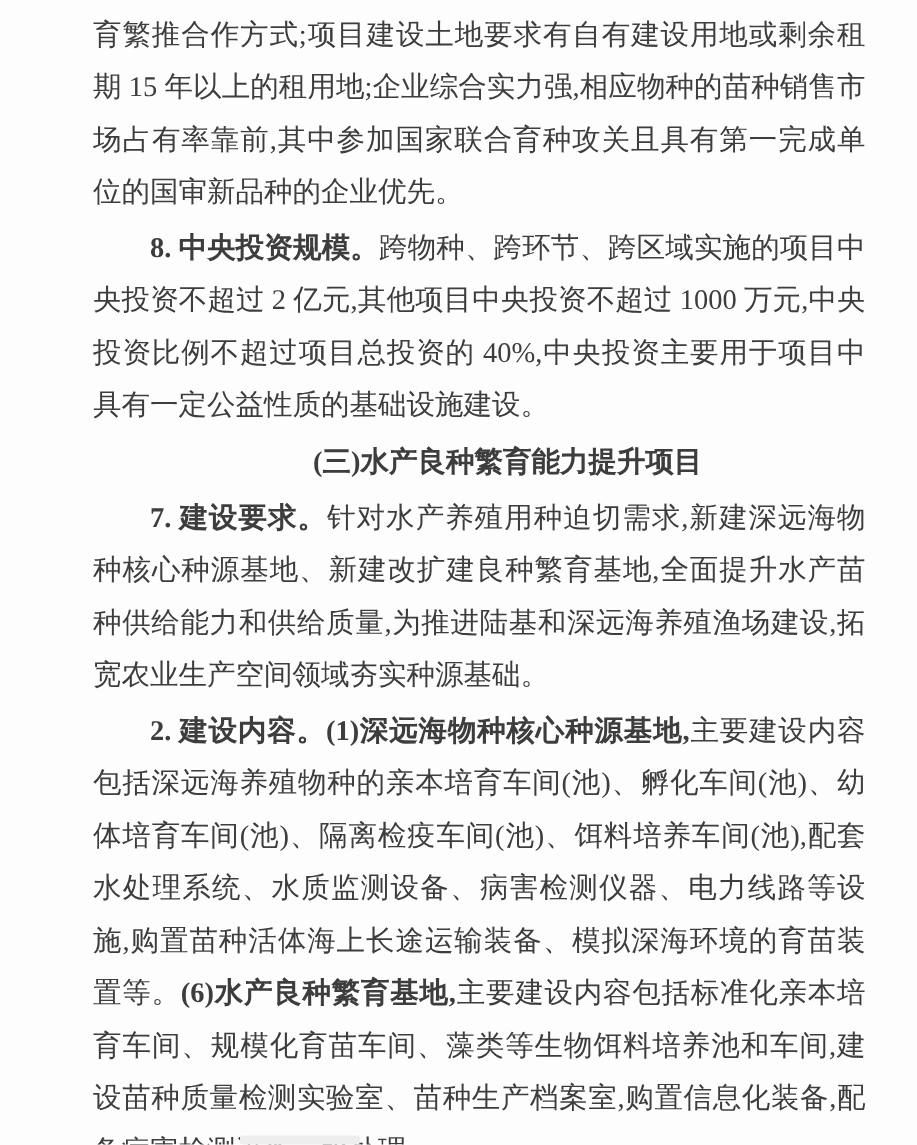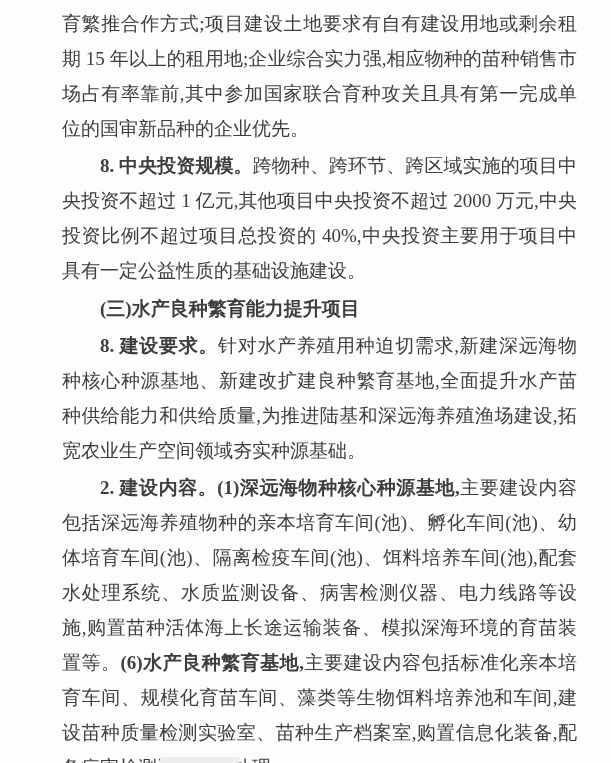--- a/index.html
+++ b/index.html
@@ -31,21 +31,21 @@
     text-justify: inter-ideograph;
     word-break: break-all;
     color: inherit;
   }
   .doc p.indent {
     text-indent: 2em;
   }
   .doc p.heading {
     margin-top: 3px;
     margin-bottom: 0;
-    text-align: left;
+    text-align: center;
   }
   .doc p + p {
     margin-top: 2px;
   }
   .doc .bold {
     font-weight: bold;
   }
   .doc .regular {
     font-weight: normal;
   }
@@ -61,20 +61,20 @@
   }
   .wrap { position: relative; }
 </style>
 </head>
 <body style="background: rgb(253, 253, 253);">
 
 <div class="wrap">
   <main class="page" style="background: rgb(253, 253, 253); color: rgb(61, 61, 61);">
     <div class="doc">
         <p class=""><span class="regular">育繁推合作方式;项目建设土地要求有自有建设用地或剩余租期 15 年以上的租用地;企业综合实力强,相应物种的苗种销售市场占有率靠前,其中参加国家联合育种攻关且具有第一完成单位的国审新品种的企业优先。</span></p>
-        <p class="indent"><span class="bold">8. 中央投资规模。</span><span class="regular">跨物种、跨环节、跨区域实施的项目中央投资不超过 1 亿元,其他项目中央投资不超过 2000 万元,中央投资比例不超过项目总投资的 40%,中央投资主要用于项目中具有一定公益性质的基础设施建设。</span></p>
+        <p class="indent"><span class="bold">8. 中央投资规模。</span><span class="regular">跨物种、跨环节、跨区域实施的项目中央投资不超过 2 亿元,其他项目中央投资不超过 1000 万元,中央投资比例不超过项目总投资的 40%,中央投资主要用于项目中具有一定公益性质的基础设施建设。</span></p>
         <p class="indent heading"><span class="bold">(三)水产良种繁育能力提升项目</span></p>
-        <p class="indent"><span class="bold">8. 建设要求。</span><span class="regular">针对水产养殖用种迫切需求,新建深远海物种核心种源基地、新建改扩建良种繁育基地,全面提升水产苗种供给能力和供给质量,为推进陆基和深远海养殖渔场建设,拓宽农业生产空间领域夯实种源基础。</span></p>
+        <p class="indent"><span class="bold">7. 建设要求。</span><span class="regular">针对水产养殖用种迫切需求,新建深远海物种核心种源基地、新建改扩建良种繁育基地,全面提升水产苗种供给能力和供给质量,为推进陆基和深远海养殖渔场建设,拓宽农业生产空间领域夯实种源基础。</span></p>
         <p class="indent"><span class="bold">2. 建设内容。(1)深远海物种核心种源基地,</span><span class="regular">主要建设内容包括深远海养殖物种的亲本培育车间(池)、孵化车间(池)、幼体培育车间(池)、隔离检疫车间(池)、饵料培养车间(池),配套水处理系统、水质监测设备、病害检测仪器、电力线路等设施,购置苗种活体海上长途运输装备、模拟深海环境的育苗装置等。</span><span class="bold">(6)水产良种繁育基地,</span><span class="regular">主要建设内容包括标准化亲本培育车间、规模化育苗车间、藻类等生物饵料培养池和车间,建设苗种质量检测实验室、苗种生产档案室,购置信息化装备,配备病害检测设备、水处理</span></p>
       </div>
   </main>
   <div class="cutoff-artifact"></div>
 </div>
 
 </body></html>

